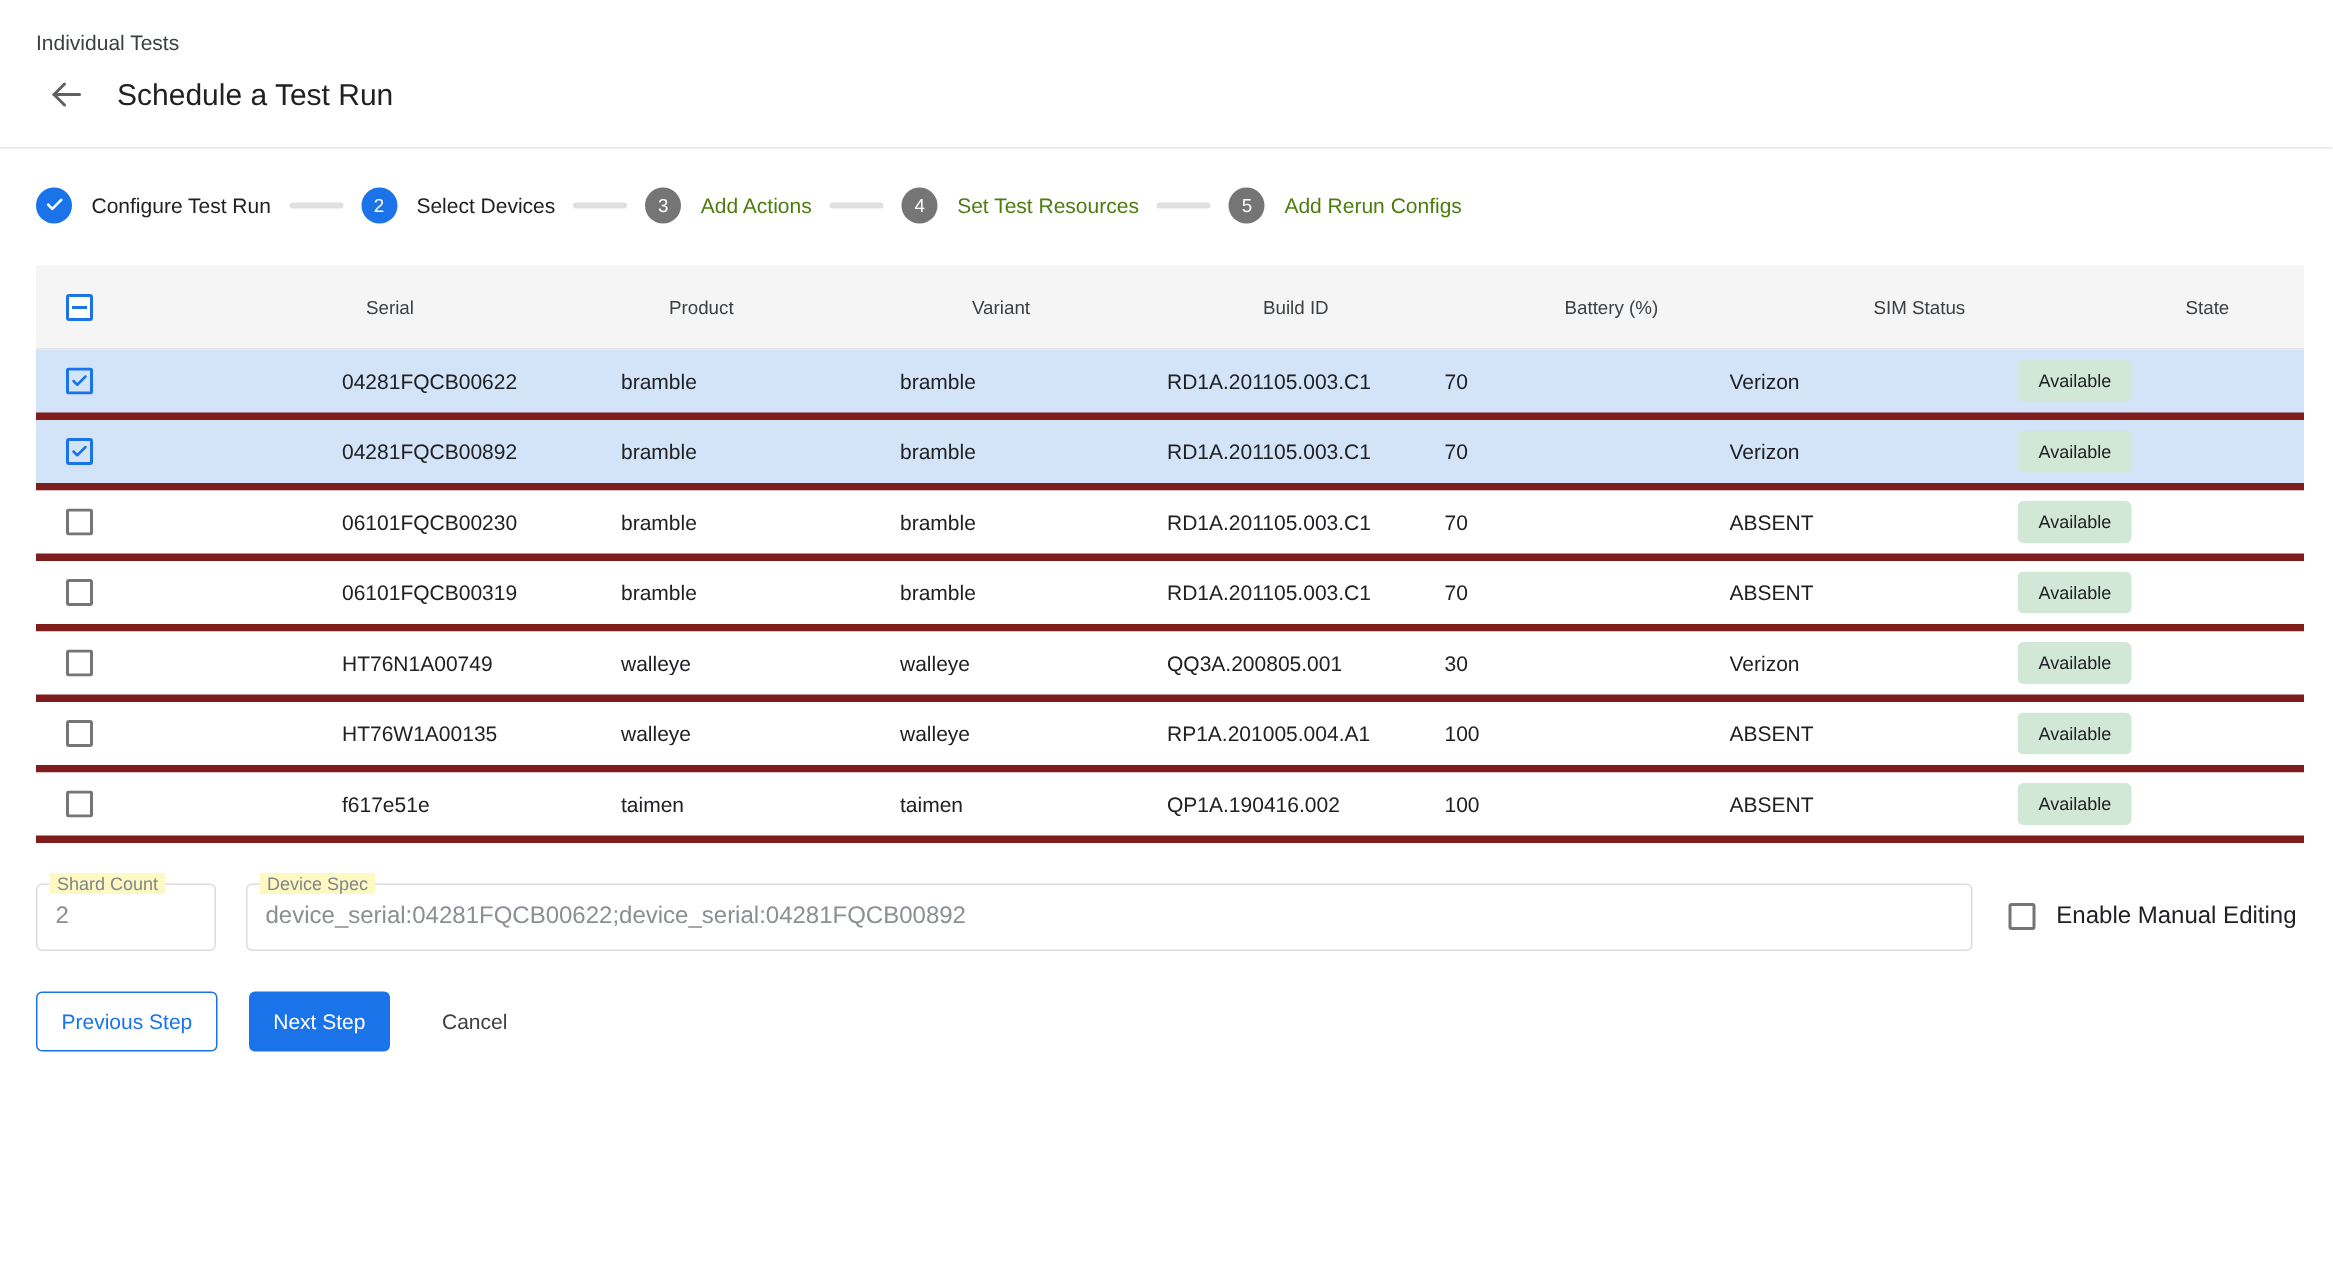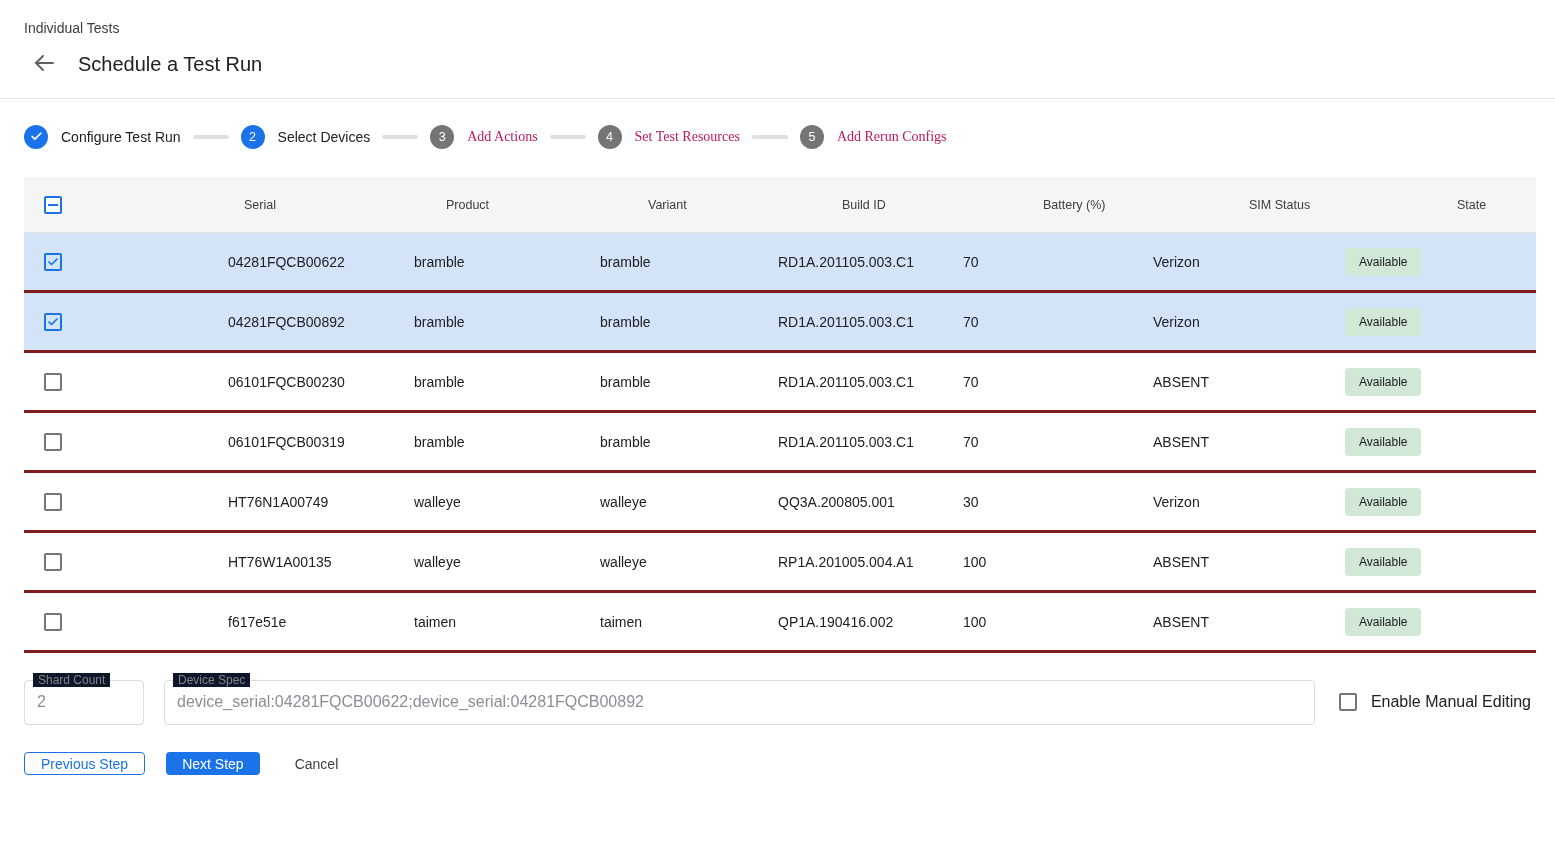--- a/index.html
+++ b/index.html
@@ -19,61 +19,61 @@
   
   .stepper { display:flex; align-items:center; padding:23px 0 0 24px; height:52px; }
   .step { display:flex; align-items:center; }
   .step-circle { width:24px; height:24px; border-radius:50%; display:flex; align-items:center;
     justify-content:center; font-size:12.5px; font-weight:500; color:#ffffff; flex:none; }
   .step-circle.done, .step-circle.active { background:#1a73e8; }
   .step-circle.pending { background:#757575; }
   .step-label { margin-left:13px; font-size:14px; }
   .step-label.dark { color:#202124; }
   .step-label.active { color:#202124; font-weight:500; }
-  .step-label.pending { color:#be185d;font-family:Liberation Serif, serif; }
+  .step-label.pending { color:#4d7c0f; }
   .connector { width:36px; height:4px; border-radius:2px; background:#e0e0e0; margin:0 12px; }
 
   
   .device-table { width:1512px; margin:26px 0 0 24px; font-size:14px; }
   .trow, .thead { display:grid;
     grid-template-columns:204px 186px 186px 178px 185px 190px 192px 1fr;
     align-items:center; }
   .thead { background:#f5f5f5; height:56px; font-size:12.5px; color:#3c4043;gap:16px; }
-  .trow { height:60px; border-bottom:3px solid #7f1d1d; background:#ffffff; }
+  .trow { height:47px; border-bottom:5px solid #7f1d1d; background:#ffffff; }
   .thead { border-bottom:1px solid #e3e3e3; }
   .trow.selected { background:#d3e3f8; }
   .cell { overflow:hidden; text-overflow:ellipsis; white-space:nowrap; }
   .cb-cell { padding-left:20px; }
 
   .cbx { width:18px; height:18px; border-radius:2px; cursor:pointer;
     display:flex; align-items:center; justify-content:center; }
   .cbx.unchecked { border:2px solid #757575; background:transparent; }
   .cbx.checked { border:2px solid #1a73e8; background:transparent; }
   .cbx.indet { border:2px solid #1a73e8; background:#ffffff; }
   .indet-bar { width:10px; height:2px; background:#1a73e8; }
 
   .badge { display:inline-block; background:#d2e8d7; color:#202124; border-radius:4px;
     padding:5px 14px; font-size:12px; line-height:18px; }
 
   
   .form-row { display:flex; align-items:flex-start; margin:27px 24px 0 24px; }
   .field { position:relative; border:1px solid #dadce0; border-radius:4px; height:45px;
     background:#ffffff; padding:12px 12px 0 12px; }
-  .field-label { position:absolute; top:-8px; left:8px; background:#0f172a; padding:0 5px;
+  .field-label { position:absolute; top:-8px; left:8px; background:#fef9c3; padding:0 5px;
     font-size:12px; color:#80868b; line-height:14px;text-align:right; }
   .field-input { border:none; outline:none; width:100%; font-size:16px; color:#8a8f94;
     background:transparent; font-family:"Liberation Sans","DejaVu Sans",sans-serif; }
   .shard-field { width:120px; }
   .spec-field { width:1151px; margin-left:20px; }
   .manual-edit { margin-left:auto; display:flex; align-items:center; gap:14px; padding-top:13px; }
   .manual-edit-label { font-size:16px; color:#202124; }
 
   
   .actions { display:flex; align-items:center; margin:27px 24px 0 24px; }
-  .btn { font-size:14px; font-weight:500; border-radius:4px; cursor:pointer; height:23px;
+  .btn { font-size:14px; font-weight:500; border-radius:4px; cursor:pointer; height:40px;
     padding:0 16px; font-family:"Liberation Sans","DejaVu Sans",sans-serif; }
   .btn-outline { color:#1a73e8; background:#ffffff; border:1px solid #1a73e8; }
   .btn-filled { color:#ffffff; background:#1a73e8; border:none; margin-left:21px; }
   .btn-text { color:#404040; background:transparent; border:none; margin-left:19px; }
 </style>
 </head>
 <body>
 
 <div class="page-head">
   <div class="breadcrumb">Individual Tests</div>

